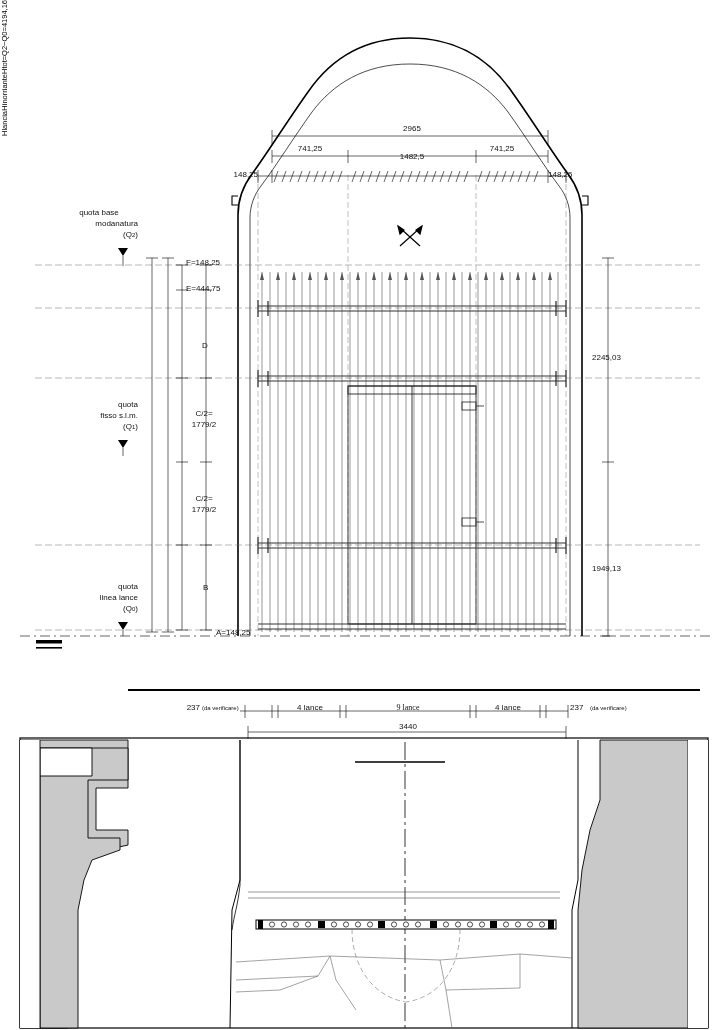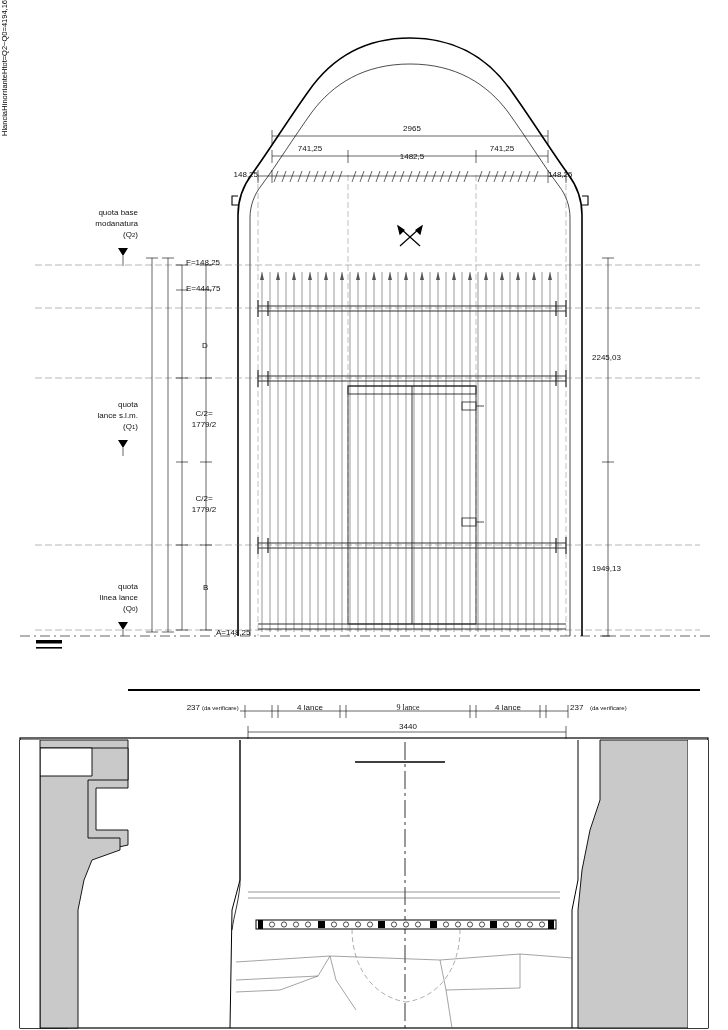--- a/index.html
+++ b/index.html
@@ -290,28 +290,28 @@
   <div class="lbl" style="left:203px;top:583px;">B</div>
   <div class="lbl" style="left:216px;top:628px;">A=148,25</div>
 
   <div class="lbl" style="left:592px;top:353px;text-align:right;">2245,03</div>
   <div class="lbl" style="left:592px;top:564px;text-align:right;">1949,13</div>
 
   <div class="vert" style="left:146px;top:400px;">Htot=Q2−Q0=4194,16</div>
   <div class="vert" style="left:163px;top:418px;">Hinorriante</div>
   <div class="vert" style="left:198px;top:432px;">Hlancia</div>
 
-  <div class="lbl r" style="left:60px;top:208px;width:78px;">quota base</div>
+  <div class="lbl r" style="left:60px;top:208px;width:78px;text-align:center;">quota base</div>
   <div class="lbl r" style="left:60px;top:219px;width:78px;">modanatura</div>
   <div class="lbl r" style="left:60px;top:230px;width:78px;">
     <span>(Q</span><span class="sub">2</span><span>)</span>
   </div>
 
   <div class="lbl r" style="left:60px;top:400px;width:78px;">quota</div>
-  <div class="lbl r" style="left:60px;top:411px;width:78px;">lance s.l.m.</div>
+  <div class="lbl r" style="left:60px;top:411px;width:78px;">fisso s.l.m.</div>
   <div class="lbl r" style="left:60px;top:422px;width:78px;">
     <span>(Q</span><span class="sub">1</span><span>)</span>
   </div>
 
   <div class="lbl r" style="left:60px;top:582px;width:78px;">quota</div>
   <div class="lbl r" style="left:60px;top:593px;width:78px;">linea lance</div>
   <div class="lbl r" style="left:60px;top:604px;width:78px;">
     <span>(Q</span><span class="sub">0</span><span>)</span>
   </div>
 

